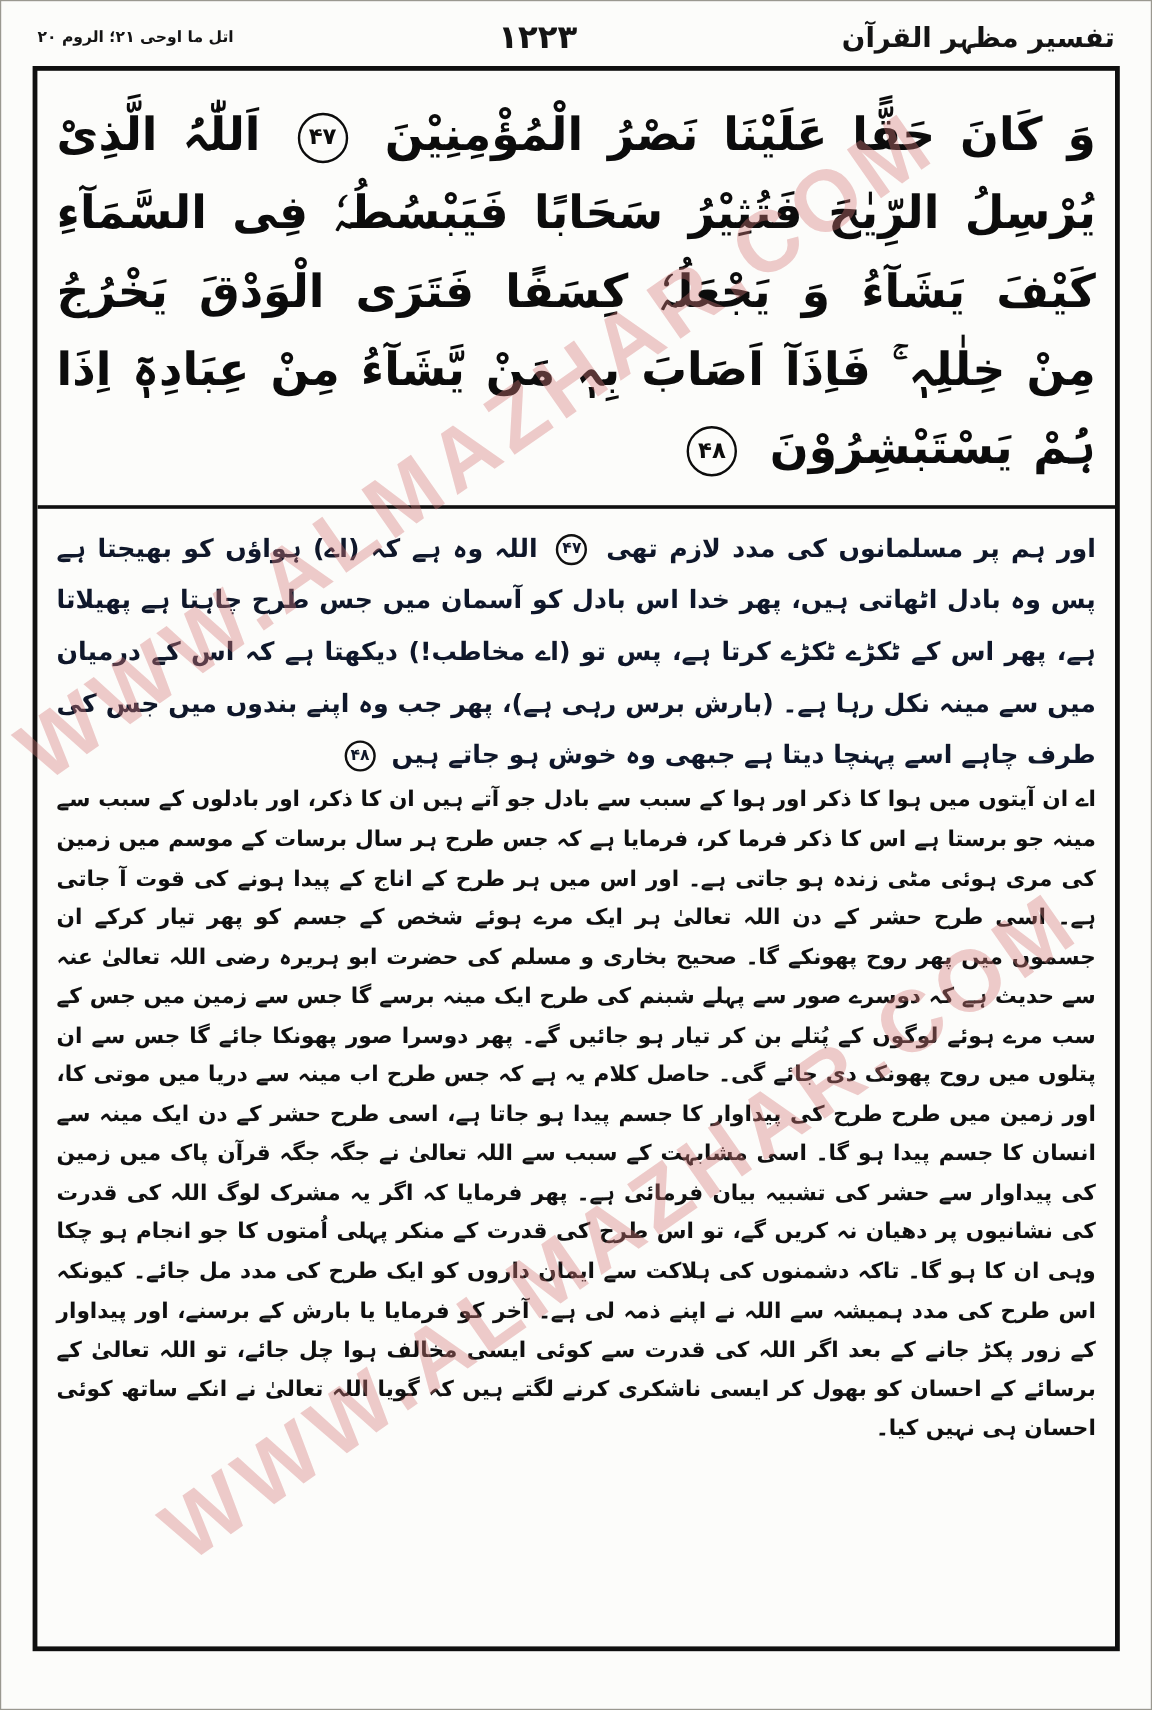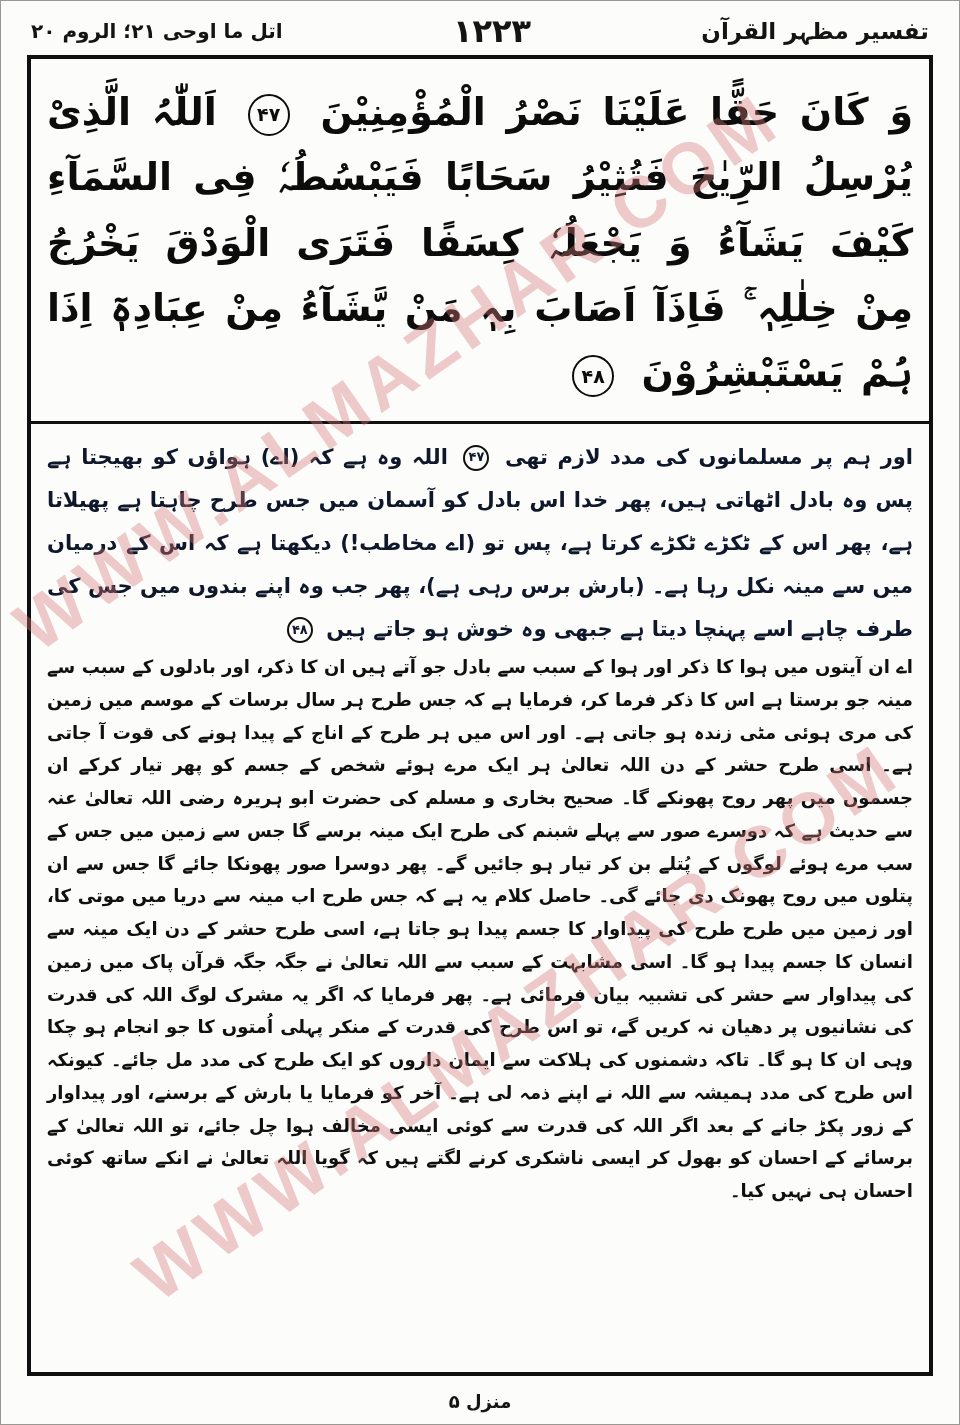--- a/index.html
+++ b/index.html
@@ -24,22 +24,22 @@
     right: 30px;
     left: 30px;
     height: 36px;
     display: flex;
     justify-content: space-between;
     align-items: center;
     direction: rtl;
     color: #141414;
   }
   .header-right { font-size: 23px; font-weight: bold; }
-  .header-center { font-size: 32px; font-weight: bold; letter-spacing: 2px; }
-  .header-left { font-size: 20px; font-weight: bold; }
+  .header-center { font-size: 27px; font-weight: bold; letter-spacing: 2px; }
+  .header-left { font-size: 13px; font-weight: bold; }
 
   
   .main-box {
     position: absolute;
     top: 54px;
     right: 26px;
     left: 26px;
     bottom: 48px;
     border: 4px solid #101010;
     padding: 21px 16px 10px 16px;
@@ -176,15 +176,14 @@
       <span class="verse-num-small">۴۷</span>
       <span>اللہ وہ ہے کہ (اے) ہواؤں کو بھیجتا ہے پس وہ بادل اٹھاتی ہیں، پھر خدا اس بادل کو آسمان میں جس طرح چاہتا ہے پھیلاتا ہے، پھر اس کے ٹکڑے ٹکڑے کرتا ہے، پس تو (اے مخاطب!) دیکھتا ہے کہ اس کے درمیان میں سے مینہ نکل رہا ہے۔ (بارش برس رہی ہے)، پھر جب وہ اپنے بندوں میں جس کی طرف چاہے اسے پہنچا دیتا ہے جبھی وہ خوش ہو جاتے ہیں</span>
       <span class="verse-num-small">۴۸</span>
     </div>
 
 
     <div class="commentary-block">اے ان آیتوں میں ہوا کا ذکر اور ہوا کے سبب سے بادل جو آتے ہیں ان کا ذکر، اور بادلوں کے سبب سے مینہ جو برستا ہے اس کا ذکر فرما کر، فرمایا ہے کہ جس طرح ہر سال برسات کے موسم میں زمین کی مری ہوئی مٹی زندہ ہو جاتی ہے۔ اور اس میں ہر طرح کے اناج کے پیدا ہونے کی قوت آ جاتی ہے۔ اسی طرح حشر کے دن اللہ تعالیٰ ہر ایک مرے ہوئے شخص کے جسم کو پھر تیار کرکے ان جسموں میں پھر روح پھونکے گا۔ صحیح بخاری و مسلم کی حضرت ابو ہریرہ رضی اللہ تعالیٰ عنہ سے حدیث ہے کہ دوسرے صور سے پہلے شبنم کی طرح ایک مینہ برسے گا جس سے زمین میں جس کے سب مرے ہوئے لوگوں کے پُتلے بن کر تیار ہو جائیں گے۔ پھر دوسرا صور پھونکا جائے گا جس سے ان پتلوں میں روح پھونک دی جائے گی۔ حاصل کلام یہ ہے کہ جس طرح اب مینہ سے دریا میں موتی کا، اور زمین میں طرح طرح کی پیداوار کا جسم پیدا ہو جاتا ہے، اسی طرح حشر کے دن ایک مینہ سے انسان کا جسم پیدا ہو گا۔ اسی مشابہت کے سبب سے اللہ تعالیٰ نے جگہ جگہ قرآن پاک میں زمین کی پیداوار سے حشر کی تشبیہ بیان فرمائی ہے۔ پھر فرمایا کہ اگر یہ مشرک لوگ اللہ کی قدرت کی نشانیوں پر دھیان نہ کریں گے، تو اس طرح کی قدرت کے منکر پہلی اُمتوں کا جو انجام ہو چکا وہی ان کا ہو گا۔ تاکہ دشمنوں کی ہلاکت سے ایمان داروں کو ایک طرح کی مدد مل جائے۔ کیونکہ اس طرح کی مدد ہمیشہ سے اللہ نے اپنے ذمہ لی ہے۔ آخر کو فرمایا یا بارش کے برسنے، اور پیداوار کے زور پکڑ جانے کے بعد اگر اللہ کی قدرت سے کوئی ایسی مخالف ہوا چل جائے، تو اللہ تعالیٰ کے برسائے کے احسان کو بھول کر ایسی ناشکری کرنے لگتے ہیں کہ گویا اللہ تعالیٰ نے انکے ساتھ کوئی احسان ہی نہیں کیا۔</div>
 
   </div>
 
-  <div class="footer">منزل ۵</div>
 
 </div>
 
 </body></html>

